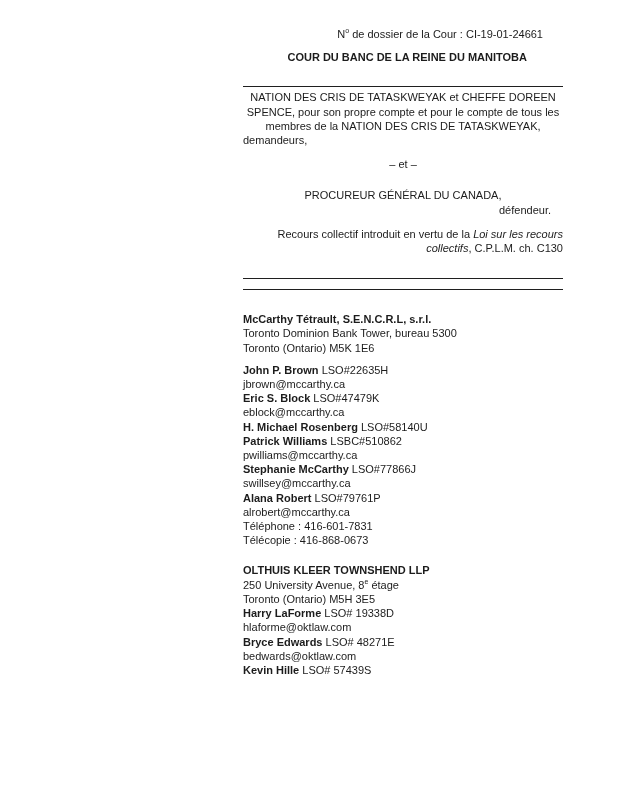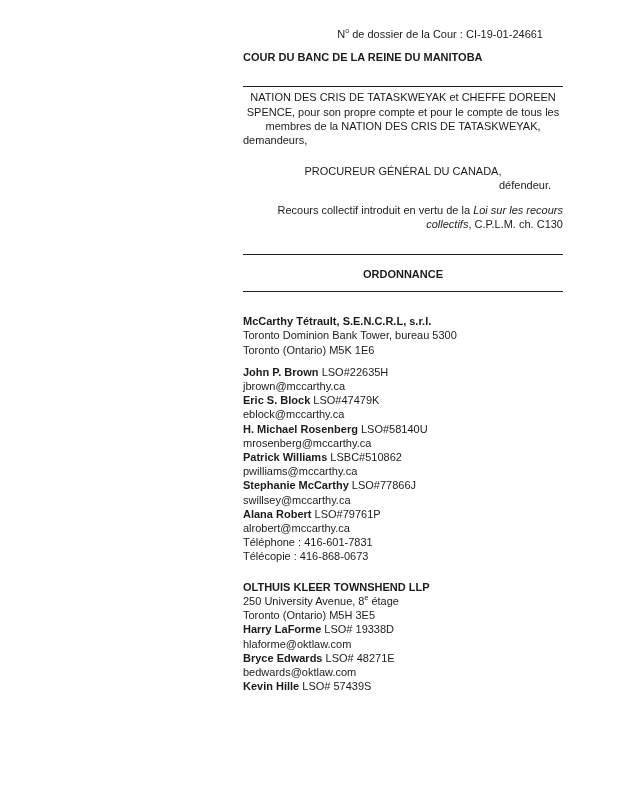--- a/index.html
+++ b/index.html
@@ -20,21 +20,21 @@
     top: 0;
     width: 320px;
   }
   .b { font-weight: bold; }
   .i { font-style: italic; }
   sup.sc { font-size: 7px; line-height: 0; vertical-align: super; }
 
   .rule { height: 0; border: none; border-top: 1.5px solid #1f1f1f; margin: 0; }
 
   .file-no      { margin-top: 27px; text-align: right; padding-right: 20px; }
-  .court-title  { margin-top: 9px; text-align: left; padding-right: 36px; font-weight: bold; }
+  .court-title  { margin-top: 9px; text-align: right; padding-right: 36px; font-weight: bold; }
   .rule-1       { margin-top: 22px; }
   .party        { margin-top: 3px; text-align: center; }
   .role-dem     { padding-right: 4px; }
   .sep-et       { margin-top: 10px; text-align: center; }
   .defendant    { margin-top: 17px; text-align: center; }
   .role-def     { text-align: right; padding-right: 12px; }
   .notice       { margin-top: 10px; text-align: right; }
   .rule-2       { margin-top: 23px; }
   .order-head   { margin-top: 12px; text-align: center; font-weight: bold; }
   .rule-3       { margin-top: 10px; }
@@ -50,43 +50,42 @@
 
     <div class="file-no"><span>N</span><sup class="sc">o</sup><span> de dossier de la Cour : CI-19-01-24661</span></div>
 
     <div class="court-title">COUR DU BANC DE LA REINE DU MANITOBA</div>
 
     <div class="rule rule-1"></div>
 
     <div class="party">NATION DES CRIS DE TATASKWEYAK et CHEFFE DOREEN SPENCE, pour son propre compte et pour le compte de tous les membres de la NATION DES CRIS DE TATASKWEYAK,</div>
     <div class="role-dem">demandeurs,</div>
 
+    <div class="sep-et">– et –</div>
 
     <div class="defendant">PROCUREUR GÉNÉRAL DU CANADA,</div>
     <div class="role-def">défendeur.</div>
 
     <div class="notice"><span>Recours collectif introduit en vertu de la </span><span class="i">Loi sur les recours collectifs</span><span>, C.P.L.M. ch. C130</span></div>
 
     <div class="rule rule-2"></div>
-    <div class="order-head">ORDONNANCE</div>
     <div class="rule rule-3"></div>
 
     <div class="firm-1">
       <div class="b">McCarthy Tétrault, S.E.N.C.R.L, s.r.l.</div>
       <div>Toronto Dominion Bank Tower, bureau 5300</div>
       <div>Toronto (Ontario) M5K 1E6</div>
     </div>
 
     <div class="lawyers-1">
       <div><span class="b">John P. Brown</span> <span>LSO#22635H</span></div>
       <div>jbrown@mccarthy.ca</div>
       <div><span class="b">Eric S. Block</span> <span>LSO#47479K</span></div>
       <div>eblock@mccarthy.ca</div>
       <div><span class="b">H. Michael Rosenberg</span> <span>LSO#58140U</span></div>
-      <div>mrosenberg@mccarthy.ca</div>
       <div><span class="b">Patrick Williams</span> <span>LSBC#510862</span></div>
       <div>pwilliams@mccarthy.ca</div>
       <div><span class="b">Stephanie McCarthy</span> <span>LSO#77866J</span></div>
       <div>swillsey@mccarthy.ca</div>
       <div><span class="b">Alana Robert</span> <span>LSO#79761P</span></div>
       <div>alrobert@mccarthy.ca</div>
       <div>Téléphone : 416-601-7831</div>
       <div>Télécopie : 416-868-0673</div>
     </div>
 

